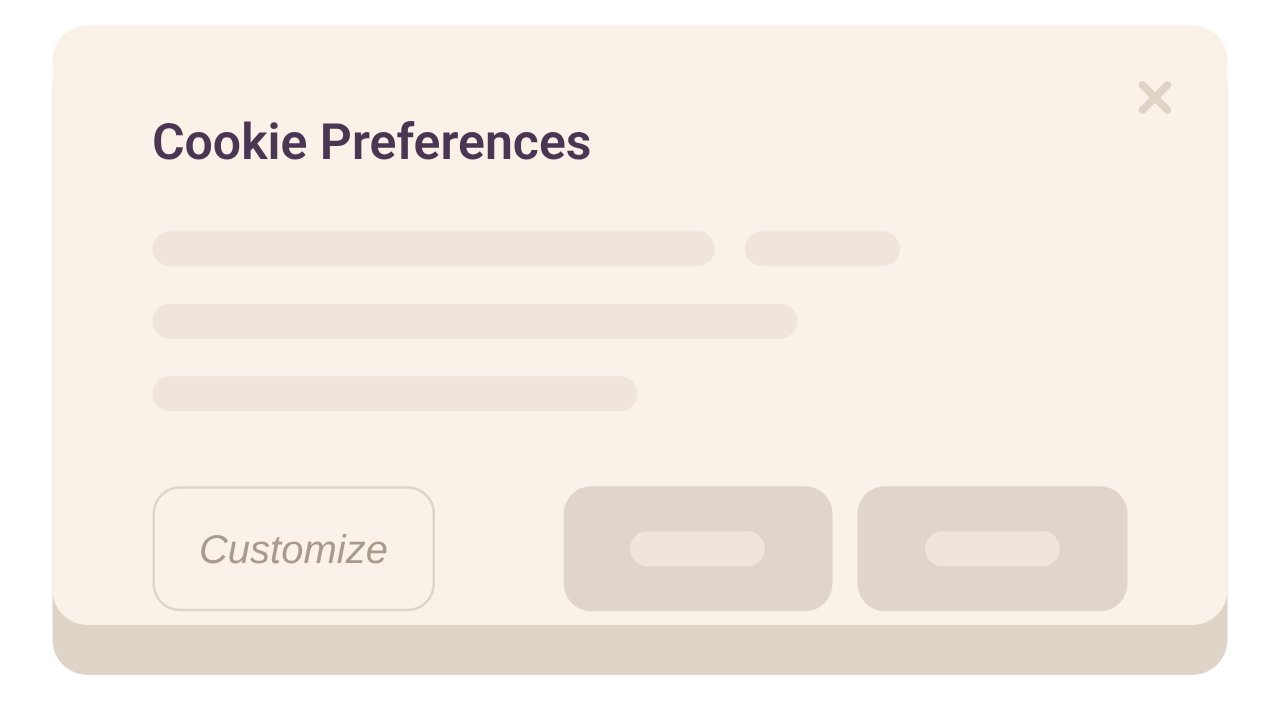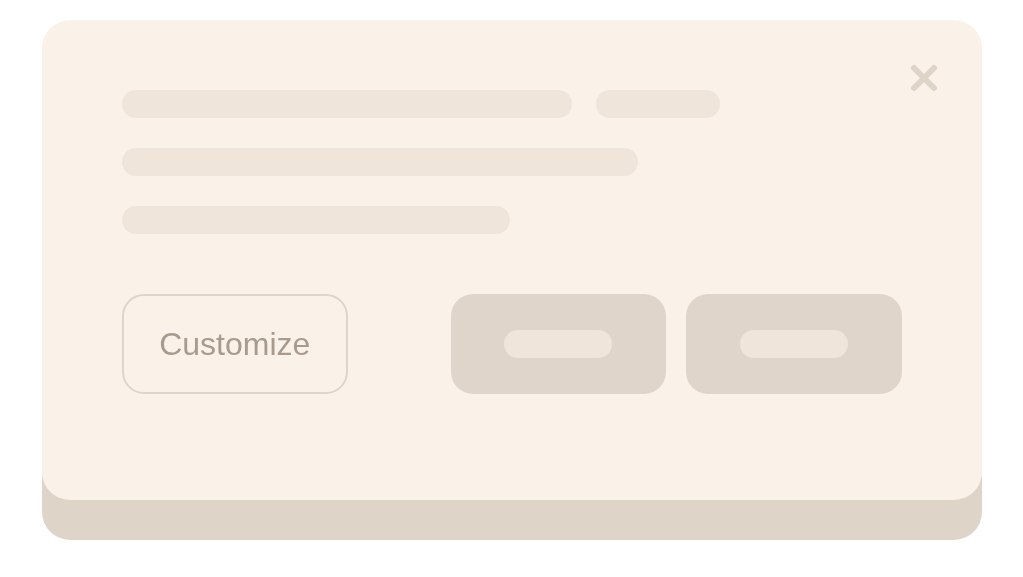--- a/index.html
+++ b/index.html
@@ -98,20 +98,21 @@
     
     .btn {
       height: 100px;
       border-radius: 22px;
       font-size: 32px;
       font-weight: 400;
       cursor: pointer;
       display: flex;
       align-items: center;
       justify-content: center;
+      font-style: italic;
     }
     
     .btn-outline {
       width: 260px;
       background: transparent;
       border: 2px solid #dfd4c8;
       color: #a89a8d;
     }
     
     .btn-solid {
@@ -138,20 +139,21 @@
 <div class="modal-container">
   <div class="modal-shadow"></div>
   <div class="modal">
 
     <button class="close-btn">
       <svg width="32" height="32" viewBox="0 0 32 32" fill="none">
         <path d="M6 6 L26 26 M26 6 L6 26" stroke="currentColor" stroke-width="6" stroke-linecap="round"></path>
       </svg>
     </button>
 
+    <h1 class="modal-title">Cookie Preferences</h1>
 
     <div class="skeleton-lines">
       <div class="skeleton-row">
         <div class="skeleton w1"></div>
         <div class="skeleton w2"></div>
       </div>
       <div class="skeleton-row">
         <div class="skeleton w3"></div>
       </div>
       <div class="skeleton-row">

